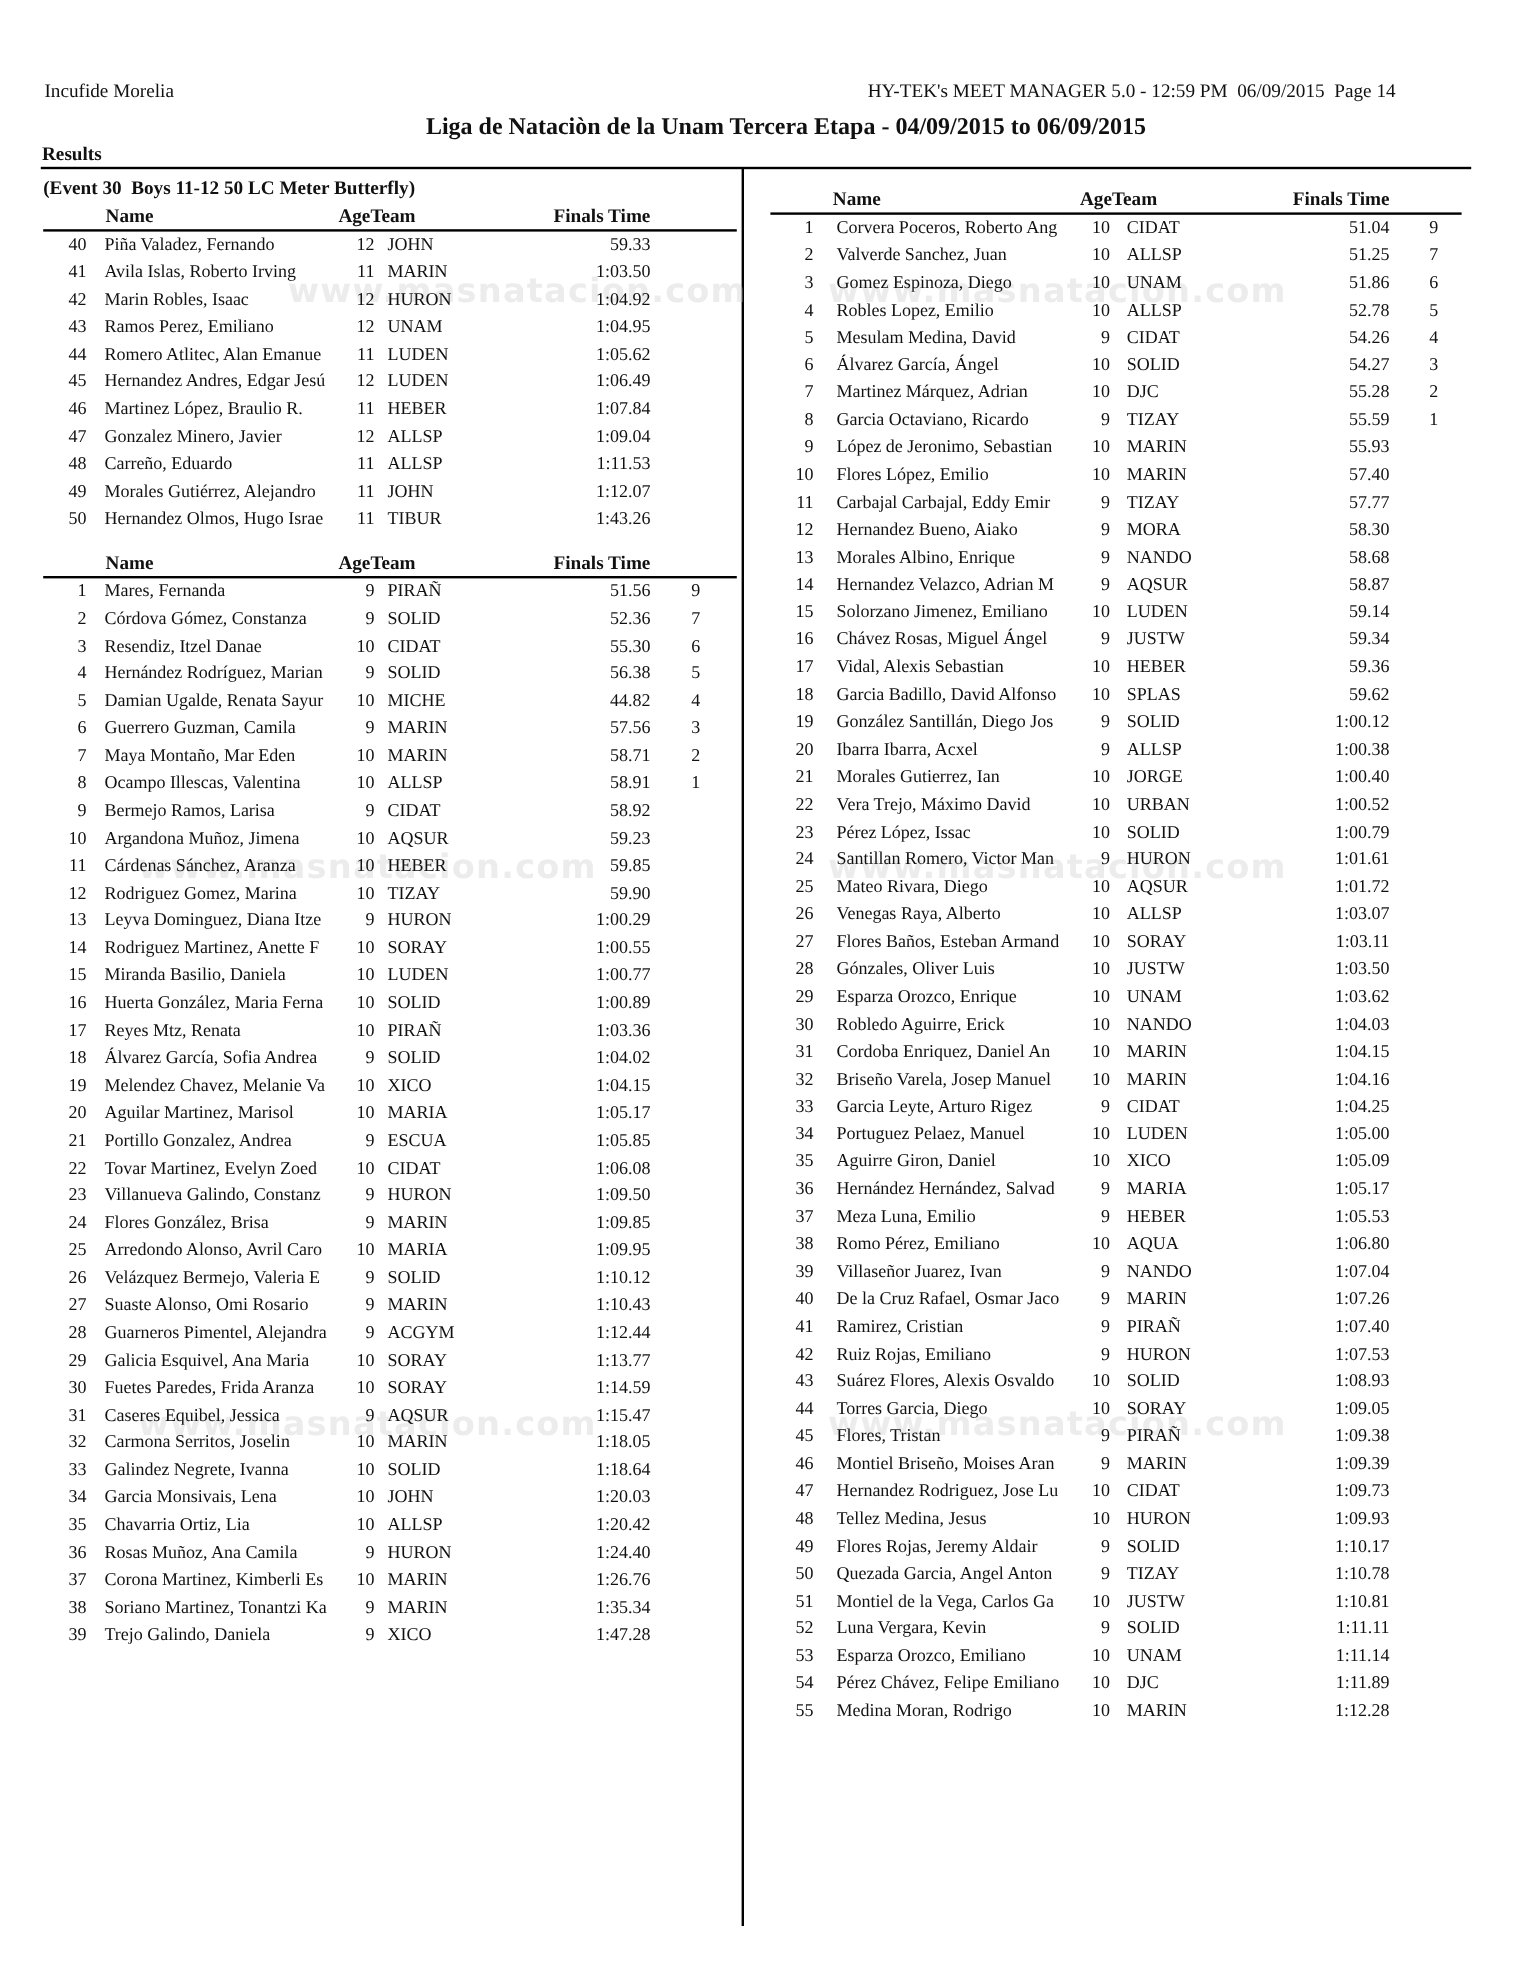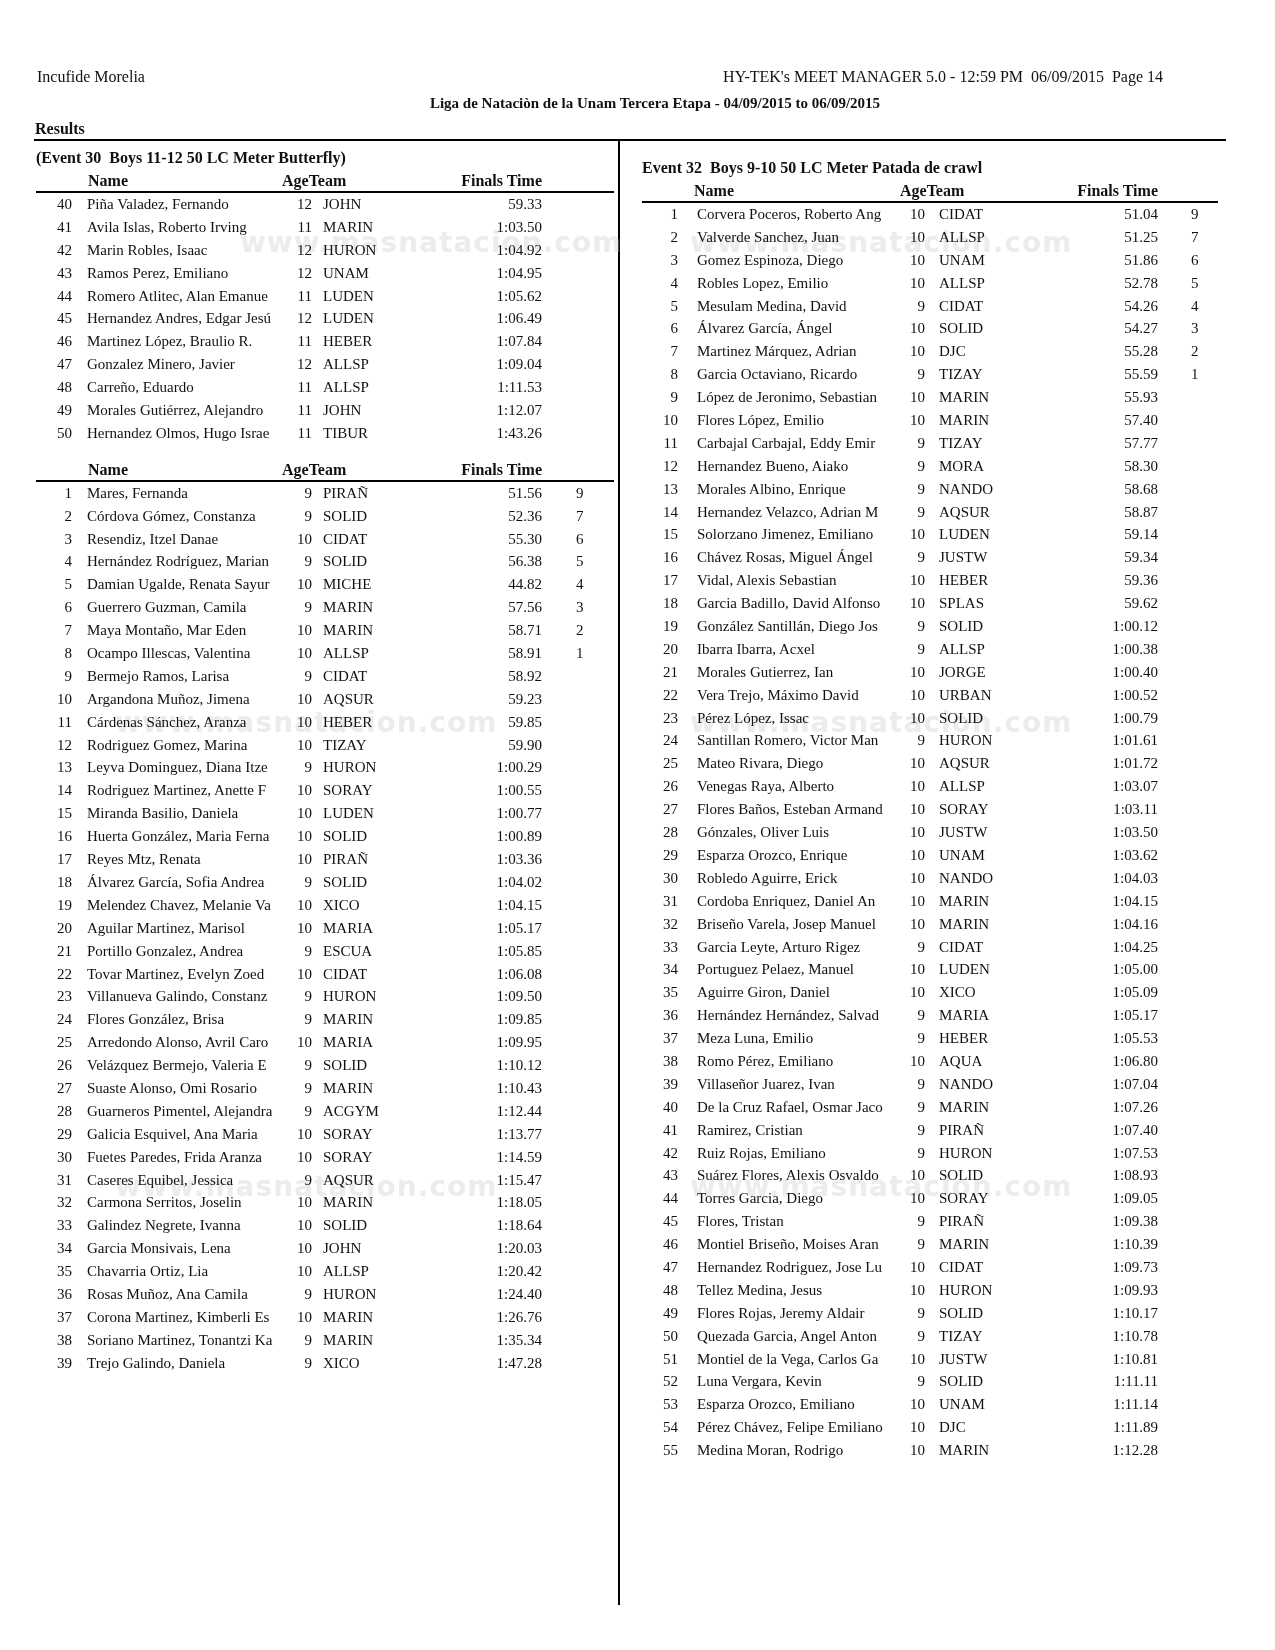--- a/index.html
+++ b/index.html
@@ -2,21 +2,21 @@
 <html><head>
 <meta charset="utf-8">
 <style>
   html, body { margin: 0; padding: 0; background: #ffffff; }
   body {
     width: 1275px; height: 1650px; position: relative; overflow: hidden;
     font-family: "Liberation Serif", "DejaVu Serif", serif; color: #111;
   }
   .hdr-left { position: absolute; left: 37px; top: 68px; font-size: 16px; }
   .hdr-right { position: absolute; right: 112px; top: 68px; font-size: 16px; white-space: pre; }
-  .meet-title { position: absolute; left: 0; width: 1275px; top: 95px; text-align: center; font-weight: bold; font-size: 15px; padding-left: 35px; box-sizing: border-box; }
+  .meet-title { position: absolute; left: 0; width: 1275px; top: 95px; text-align: center; font-weight: bold; font-size: 20px; padding-left: 35px; box-sizing: border-box; }
   .results-label { position: absolute; left: 0; width: 1275px; top: 120px; text-align: left; font-weight: bold; font-size: 16px; padding-left: 35px; box-sizing: border-box; }
   .top-rule { position: absolute; left: 34px; top: 139px; width: 1192px; height: 2px; background: #000; }
   .divider { position: absolute; left: 618px; top: 140px; width: 2px; height: 1465px; background: #000; }
 
   .col { position: absolute; }
   .col.left { left: 36px; top: 146px; width: 578px; }
   .col.right { left: 642px; top: 156px; width: 576px; }
 
   .event-title { font-weight: bold; font-size: 16px; height: 24px; line-height: 24px; white-space: pre; }
   .col-head { position: relative; height: 21px; font-weight: bold; font-size: 16px; border-bottom: 2px solid #000; }
@@ -484,21 +484,20 @@
           <span class="c-team">XICO</span>
           <span class="c-time">1:47.28</span>
           <span class="c-pts"></span>
         </div>
       </div>
   </section>
 </div>
 
 <div class="col right">
   <section>
-    <div class="event-title">Event 32  Boys 9-10 50 LC Meter Patada de crawl</div>
     <div class="col-head">
       <span class="h-name">Name</span>
       <span class="h-ageteam">AgeTeam</span>
       <span class="h-time">Finals Time</span>
     </div>
     <div class="rows">
         <div class="row">
           <span class="c-place">1</span>
           <span class="c-name">Corvera Poceros, Roberto Ang</span>
           <span class="c-age">10</span>
@@ -856,21 +855,21 @@
           <span class="c-age">9</span>
           <span class="c-team">PIRAÑ</span>
           <span class="c-time">1:09.38</span>
           <span class="c-pts"></span>
         </div>
         <div class="row">
           <span class="c-place">46</span>
           <span class="c-name">Montiel Briseño, Moises Aran</span>
           <span class="c-age">9</span>
           <span class="c-team">MARIN</span>
-          <span class="c-time">1:10.39</span>
+          <span class="c-time">1:09.39</span>
           <span class="c-pts"></span>
         </div>
         <div class="row">
           <span class="c-place">47</span>
           <span class="c-name">Hernandez Rodriguez, Jose Lu</span>
           <span class="c-age">10</span>
           <span class="c-team">CIDAT</span>
           <span class="c-time">1:09.73</span>
           <span class="c-pts"></span>
         </div>

